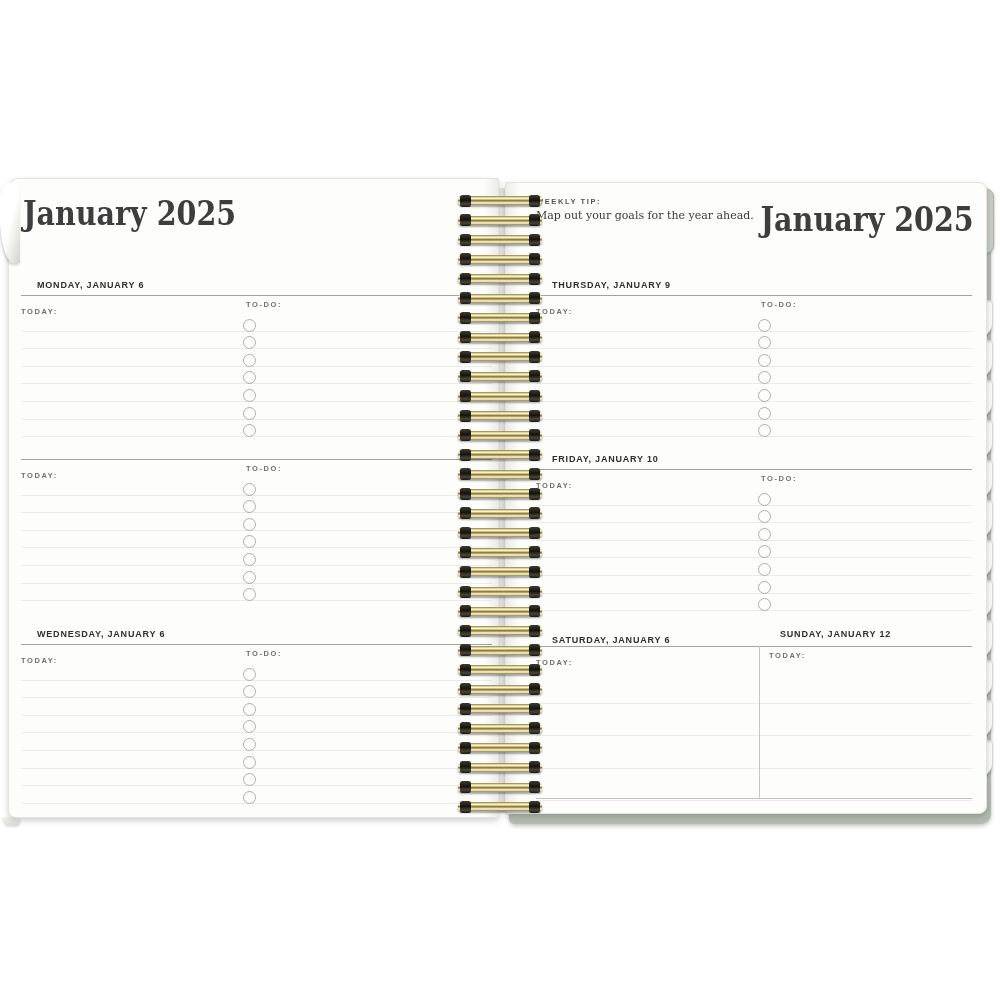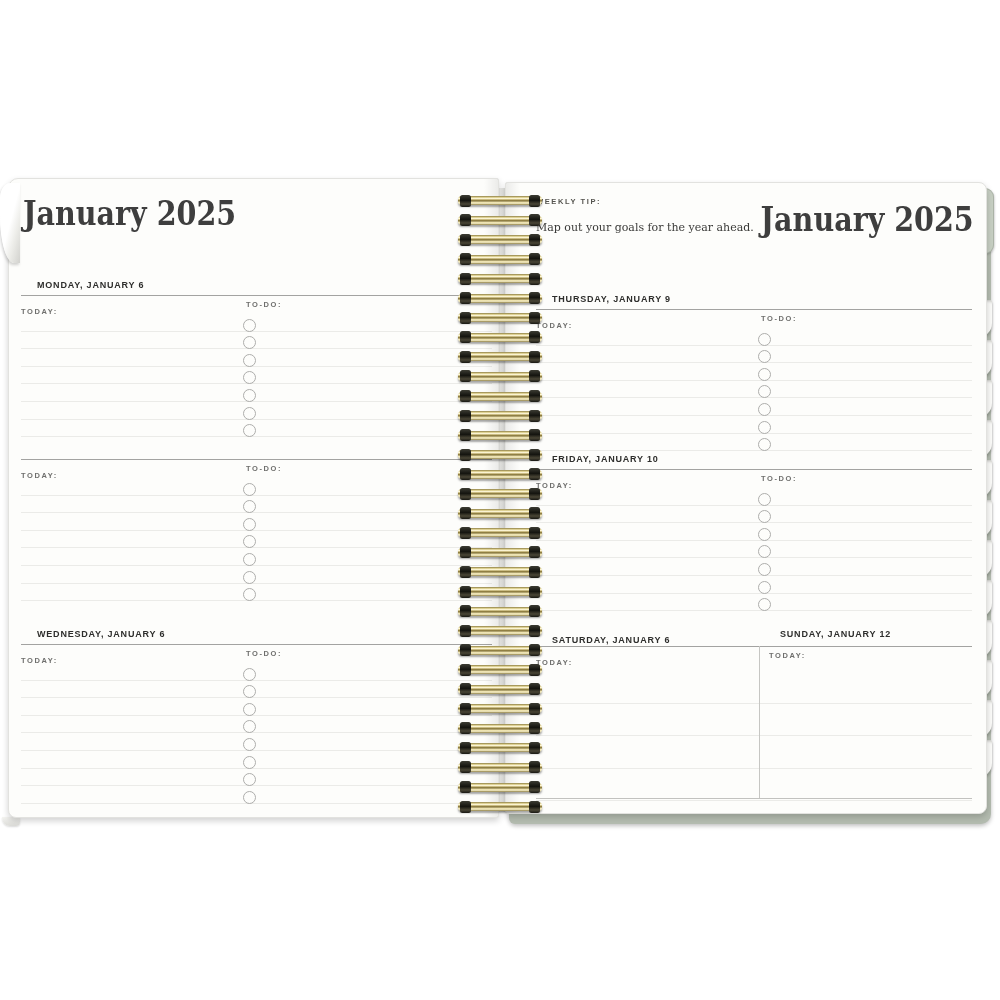--- a/index.html
+++ b/index.html
@@ -80,28 +80,28 @@
   }
   .left-page .page-title{left:14px;top:14px;transform:scaleX(.84);transform-origin:left top;}
   .right-page .page-title{right:12px;top:16px;transform:scaleX(.84);transform-origin:right top;}
 
   .weekly-tip-label{
     position:absolute;left:30px;top:14px;
     font-size:7.5px;font-weight:bold;letter-spacing:1.6px;color:#55544f;
   }
   .weekly-tip-text{
     position:absolute;left:30px;top:26px;
-    font-family:"DejaVu Serif",serif;font-size:11px;color:#3a3a38;margin-top:12px;
+    font-family:"DejaVu Serif",serif;font-size:11px;color:#3a3a38;
   }
 
   .day-section{position:absolute;}
   .left-page  .day-section{left:12px;right:6px;}
   .right-page .day-section{left:30px;right:14px;}
   .l-day-0{top:101px}.l-day-1{top:275px}.l-day-2{top:450px}
-  .r-day-0{top:111px}.r-day-1{top:271px}.r-weekend{top:446px}
+  .r-day-0{top:97px}.r-day-1{top:271px}.r-weekend{top:446px}
 
   .day-header{font-size:9px;font-weight:bold;letter-spacing:.8px;color:#2e2e2c;white-space:nowrap;margin-left:16px;}
   .day-rule{height:1px;background:var(--rule-dark,#a3a3a1);margin-top:5px;}
   .col-labels{position:relative;height:13px;margin-top:4px;}
   .today-label,.todo-label{
     font-size:7.5px;font-weight:bold;letter-spacing:1.6px;color:var(--label-gray,#6f6f6d);
   }
   .todo-label{position:absolute;left:225px;top:0;}
 
   .rows{margin-top:1px;}

